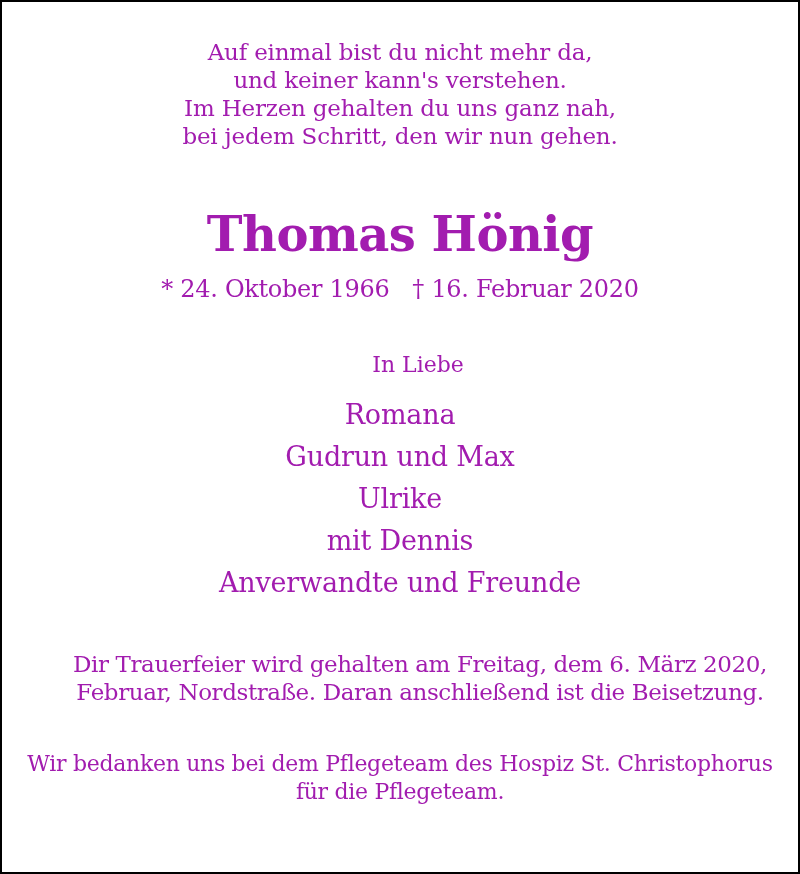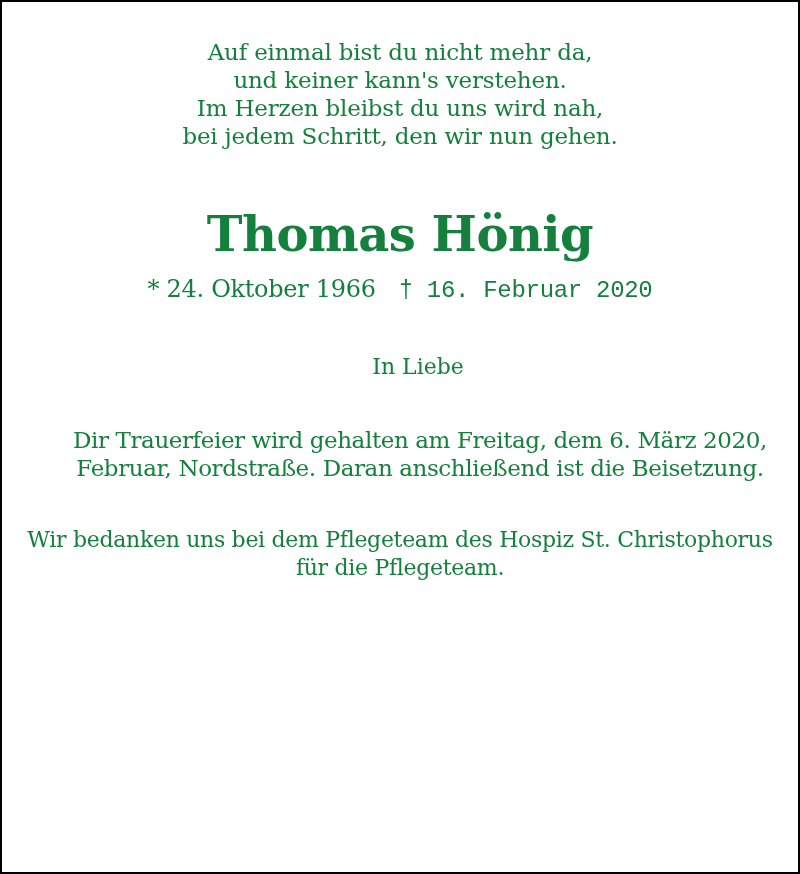--- a/index.html
+++ b/index.html
@@ -2,21 +2,21 @@
 <html><head>
 <meta charset="utf-8">
 <style>
   * { margin: 0; padding: 0; box-sizing: border-box; }
   html, body { background: #ffffff; }
   .notice {
     width: 800px;
     height: 874px;
     border: 2px solid #000000;
     background: #ffffff;
-    color: #15803d;
+    color: #a21caf;
     text-align: center;
     font-family: "DejaVu Serif", "Liberation Serif", serif;
     overflow: hidden;
   }
   .poem {
     margin-top: 36px;
     font-size: 23px;
     line-height: 28px;
     letter-spacing: -0.2px;
   }
@@ -26,21 +26,21 @@
     line-height: 56px;
     font-weight: bold;
     letter-spacing: -0.5px;
   }
   .dates {
     margin-top: 12px;
     font-size: 24px;
     line-height: 30px;
     letter-spacing: -0.3px;
   }
-  .dates .death { margin-left: 23px; font-family: Liberation Mono, monospace; }
+  .dates .death { margin-left: 23px; }
   .mourners-intro {
     margin-top: 48px;
     font-size: 22px;
     line-height: 26px;
     padding-left: 36px;
   }
   .mourners {
     margin-top: 16px;
     font-size: 27px;
     letter-spacing: -0.2px;
@@ -61,32 +61,39 @@
   }
 </style>
 </head>
 <body>
 
 <div class="notice">
 
   <div class="poem">
     <div class="poem-line">Auf einmal bist du nicht mehr da,</div>
     <div class="poem-line">und keiner kann's verstehen.</div>
-    <div class="poem-line">Im Herzen bleibst du uns wird nah,</div>
+    <div class="poem-line">Im Herzen gehalten du uns ganz nah,</div>
     <div class="poem-line">bei jedem Schritt, den wir nun gehen.</div>
   </div>
 
   <div class="deceased-name">Thomas Hönig</div>
 
   <div class="dates">
     <span class="birth">* 24. Oktober 1966</span><span class="death">† 16. Februar 2020</span>
   </div>
 
   <div class="mourners-intro">In Liebe</div>
 
+  <div class="mourners">
+    <div class="mourner">Romana</div>
+    <div class="mourner">Gudrun und Max</div>
+    <div class="mourner">Ulrike</div>
+    <div class="mourner">mit Dennis</div>
+    <div class="mourner">Anverwandte und Freunde</div>
+  </div>
 
   <div class="funeral">
     <div class="funeral-line">Dir Trauerfeier wird gehalten am Freitag, dem 6. März 2020,</div>
     <div class="funeral-line">Februar, Nordstraße. Daran anschließend ist die Beisetzung.</div>
   </div>
 
   <div class="thanks">
     <div class="thanks-line">Wir bedanken uns bei dem Pflegeteam des Hospiz St. Christophorus</div>
     <div class="thanks-line">für die Pflegeteam.</div>
   </div>

